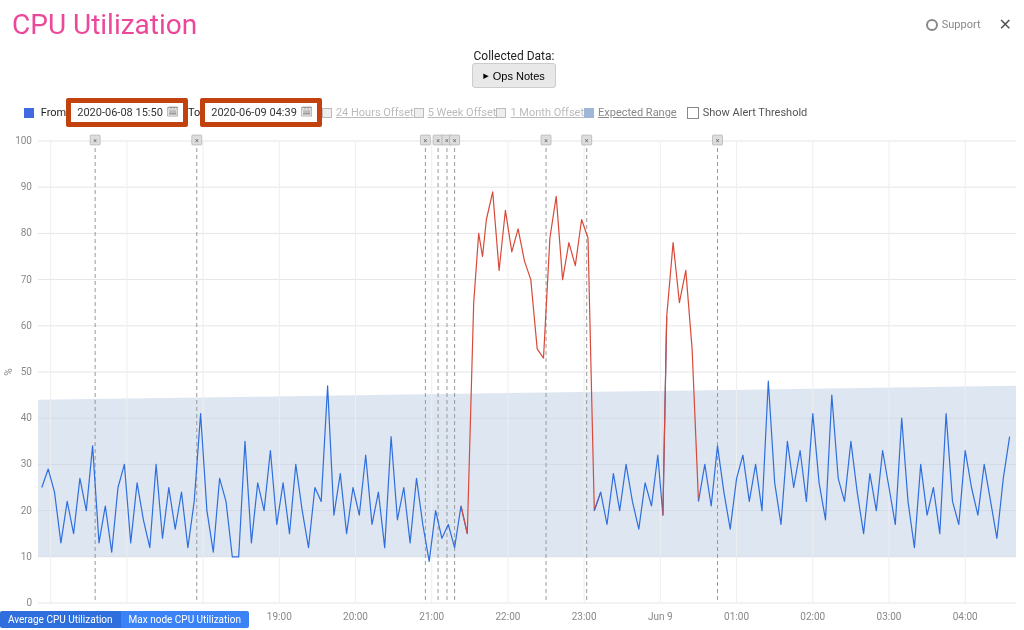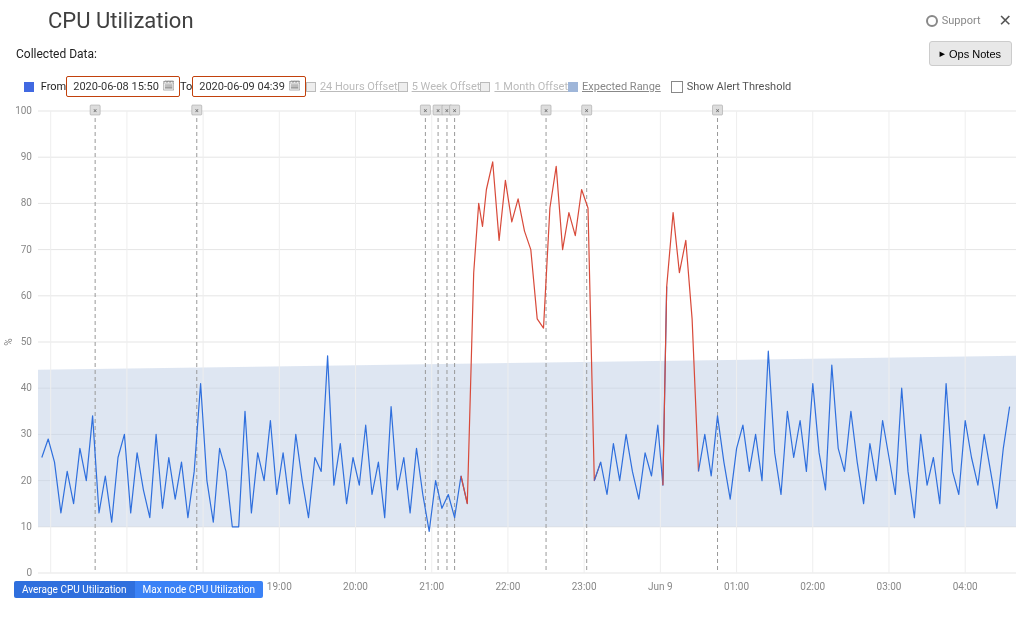--- a/index.html
+++ b/index.html
@@ -1,40 +1,40 @@
 <!DOCTYPE html>
 <html><head>
 <meta charset="utf-8">
 <style>
   * { box-sizing: border-box; margin: 0; padding: 0; }
   body { font-family: -apple-system, BlinkMacSystemFont, "Segoe UI", Roboto, sans-serif; font-size: 12px; color: #333; background: #fff; width: 1024px; height: 630px; overflow: hidden; position: relative; }
   .header { display: flex; justify-content: space-between; align-items: center; padding: 8px 12px 4px 12px; }
-  .title { font-size: 22px; font-weight: 400; color: #404040; margin-left: 36px; }
+  .title { font-size: 28px; font-weight: 400; color: #ec4899; }
   .header-right { display: flex; align-items: center; gap: 18px; color: #888; font-size: 11px; }
   .support { display: flex; align-items: center; gap: 4px; cursor: pointer; }
-  .subhead { display: flex; justify-content: space-between; align-items: center; padding: 4px 12px 8px 16px; }
+  .subhead { display: flex; justify-content: space-between; align-items: center; padding: 4px 12px 8px 16px; flex-direction: column; }
   .collected { font-size: 12px; color: #222; }
   .ops-btn { background: #e8e8e8; border: 1px solid #ccc; border-radius: 3px; padding: 5px 10px; font-size: 11px; cursor: pointer; display: flex; align-items: center; gap: 4px; }
 
   .controls { display: flex; align-items: center; padding: 2px 12px 6px 24px; font-size: 11px; }
   .ctrl-from .swatch { display:inline-block; width:10px; height:10px; background:#4169e1; margin-right:4px; vertical-align:middle; }
   .ctrl-label { color: #222; }
-  .date-input { border: 1px solid #c2410c; padding: 3px 20px 3px 6px; font-size: 11px; border-radius: 2px; position: relative; display:inline-block; min-width: 110px; text-align:left; }
+  .date-input { border: 5px solid #c2410c; padding: 3px 20px 3px 6px; font-size: 11px; border-radius: 2px; position: relative; display:inline-block; min-width: 110px; text-align:left; }
   .date-input .cal { position:absolute; right:4px; top:3px; color:#666; font-size:10px; }
   .chk-off { display:inline-flex; align-items:center; gap:4px; color:#bbb;text-decoration:underline; }
   .chk-off .box { width:10px; height:10px; border:1px solid #bbb; background:#eee; }
   .chk-off.range .box { background:#9fb6d9; border-color:#9fb6d9; }
   .chk-off.range { color:#888; }
   .chk-alert { display:inline-flex; align-items:center; gap:4px; color:#555;margin-left:10px; }
   .chk-alert .box { width:12px; height:12px; border:1px solid #888; background:#fff; }
 
   .chart-wrap { position: relative; width: 1024px; height: 495px; }
   svg { display:block; }
 
-  .legend { position:absolute; bottom:0; left:14px; display:flex; }
+  .legend { position:absolute; bottom:0; left:0; display:flex; }
   .legend span { padding: 3px 8px; font-size: 10px; }
   .leg-avg { background:#2f6fdd; color:#fff; border-top-left-radius:2px; border-bottom-left-radius:2px; }
   .leg-max { background:#3b82f6; color:#fff; border-top-right-radius:2px; border-bottom-right-radius:2px; }
 
   .close-x { font-size:16px; cursor:pointer; color:#555; }
   .life-ring { width:12px; height:12px; border:2px solid #888; border-radius:50%; display:inline-block; position:relative; }
 </style>
 </head>
 <body>
 

